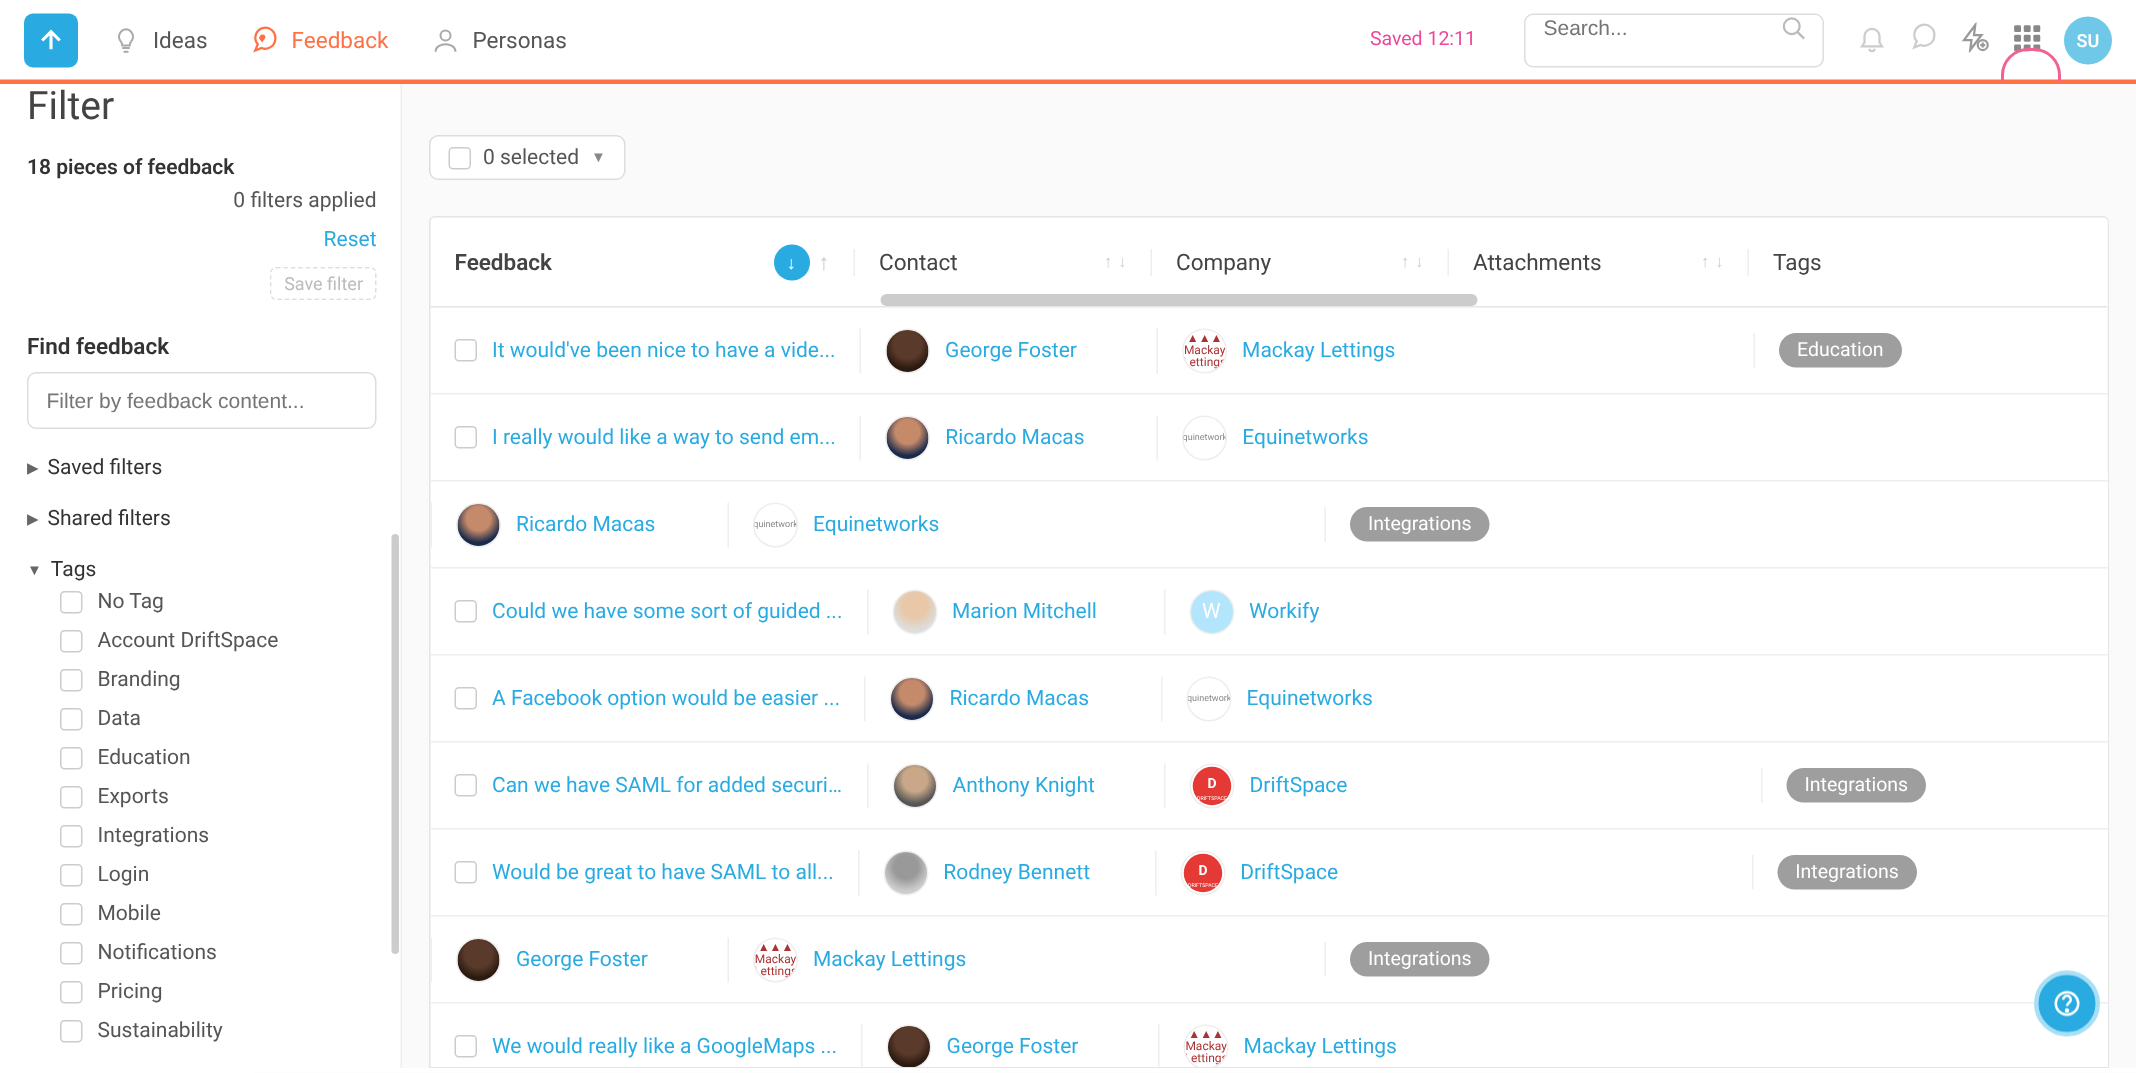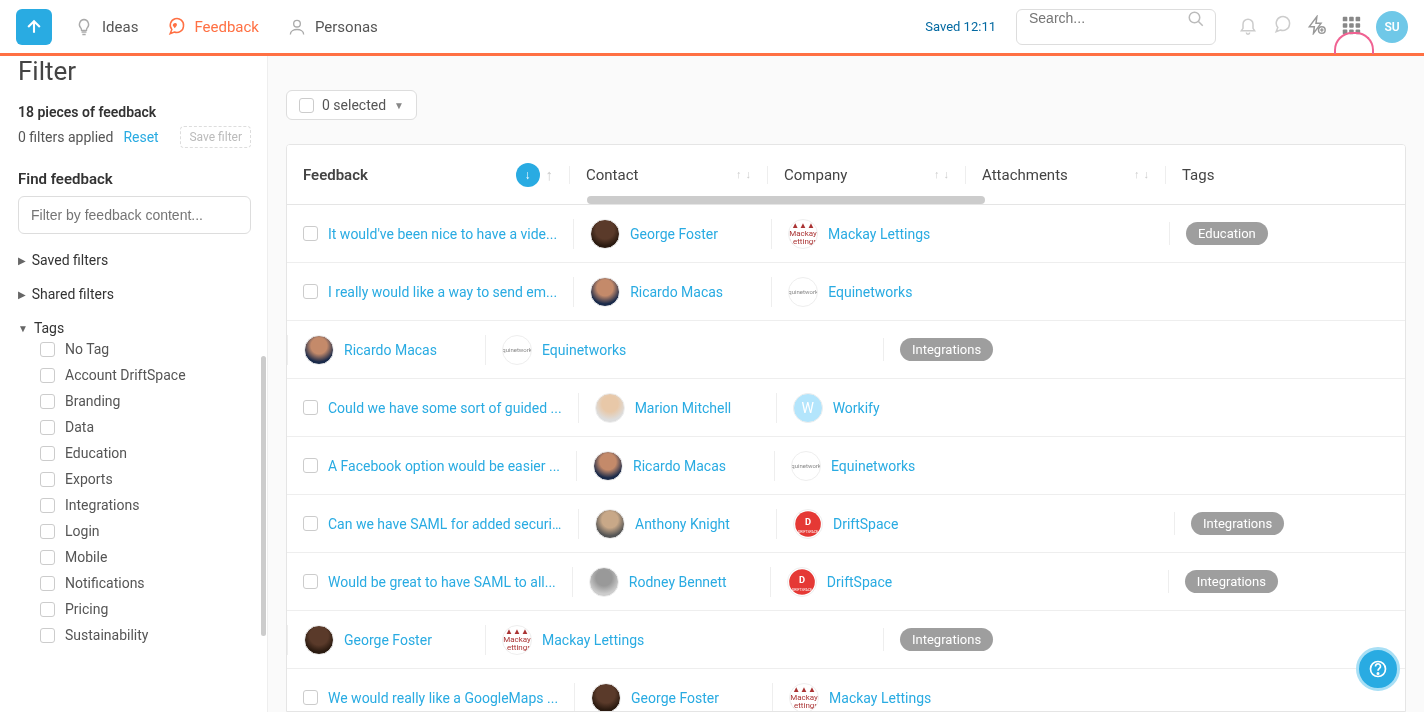--- a/index.html
+++ b/index.html
@@ -4,36 +4,36 @@
 <style>
 * { box-sizing: border-box; margin: 0; padding: 0; }
 body { font-family: -apple-system, BlinkMacSystemFont, "Segoe UI", Roboto, sans-serif; color: #333; background: #fff; font-size: 14px; }
 .topbar { height: 56px; display: flex; align-items: center; padding: 0 16px; border-bottom: 3px solid #ff7043; gap: 8px; }
 .logo { width: 36px; height: 36px; background: #29abe2; border-radius: 6px; display: flex; align-items: center; justify-content: center; color: #fff; font-size: 18px; }
 .nav-item { display: flex; align-items: center; gap: 8px; padding: 8px 14px; cursor: pointer; color: #555; font-size: 15px; }
 .nav-item.active { color: #ff7043; }
 .nav-icon { width: 20px; height: 20px; display: inline-flex; align-items: center; justify-content: center; color: #aaa; }
 .nav-item.active .nav-icon { color: #ff7043; }
 .topbar-spacer { flex: 1; }
-.saved-text { color: #0369a1; font-size: 13px; margin-right: 12px; }
+.saved-text { color: #ec4899; font-size: 13px; margin-right: 24px; }
 .search-box { position: relative; width: 200px; height: 36px; border: 1px solid #ddd; border-radius: 6px; display: flex; align-items: flex-start; padding: 0 40px 0 12px; }
 .search-box input { border: none; outline: none; width: 100%; font-size: 14px; color: #555; }
 .search-box .sicon { position: absolute; right: 10px; color: #bbb; }
 .top-icons { display: flex; align-items: center; gap: 14px; margin-left: 14px; }
 .top-icon { color: #bbb; cursor: pointer; position: relative; }
 .avatar-badge { width: 32px; height: 32px; border-radius: 50%; background: #6fc8e8; color: #fff; display: flex; align-items: center; justify-content: center; font-size: 12px; font-weight: 600; }
 .grid-pink { position: relative; }
 .grid-pink::after { content: ''; position: absolute; top: 18px; left: -6px; width: 36px; height: 20px; border: 2px solid #f06292; border-top-left-radius: 18px; border-top-right-radius: 18px; border-bottom: none; }
 .main { display: flex; height: calc(100vh - 59px); }
 .sidebar { width: 268px; border-right: 1px solid #eee; padding: 0 16px 16px 18px; overflow-y: auto; position: relative; }
 .sidebar::-webkit-scrollbar { width: 6px; }
 .sidebar-title { font-size: 26px; color: #444; margin-bottom: 18px; }
 .sb-line { font-size: 14px; margin-bottom: 6px; }
 .sb-bold { font-weight: 600; color: #333; }
-.sb-sub { color: #555; display: flex; align-items: center; gap: 10px; }
+.sb-sub { color: #555; display: flex; align-items: flex-end; gap: 10px; flex-direction: column; }
 .sb-sub a { color: #29abe2; cursor: pointer; }
 .sb-save { color: #bbb; border: 1px dashed #ddd; padding: 3px 8px; border-radius: 4px; font-size: 12px; cursor: pointer; margin-left: auto; }
 .sb-section { margin-top: 22px; }
 .sb-h { font-weight: 600; color: #333; margin-bottom: 8px; font-size: 15px; }
 .sb-input { width: 100%; height: 38px; border: 1px solid #ddd; border-radius: 6px; padding: 0 12px; font-size: 14px; outline: none; }
 .sb-collapse { display: flex; align-items: center; gap: 6px; margin-top: 18px; cursor: pointer; color: #333; font-size: 14px; }
 .sb-collapse .tri { font-size: 10px; color: #666; }
 .tag-list { }
 .tag-item { display: flex; align-items: center; gap: 10px; padding: 5px 0 5px 22px; cursor: pointer; color: #555; font-size: 14px; }
 .chk { width: 15px; height: 15px; border: 1.5px solid #ccc; border-radius: 3px; flex-shrink: 0; }

